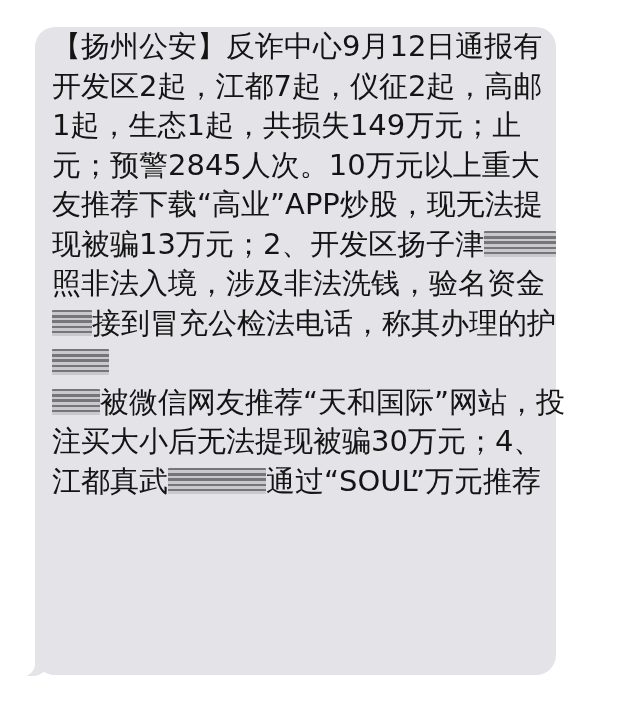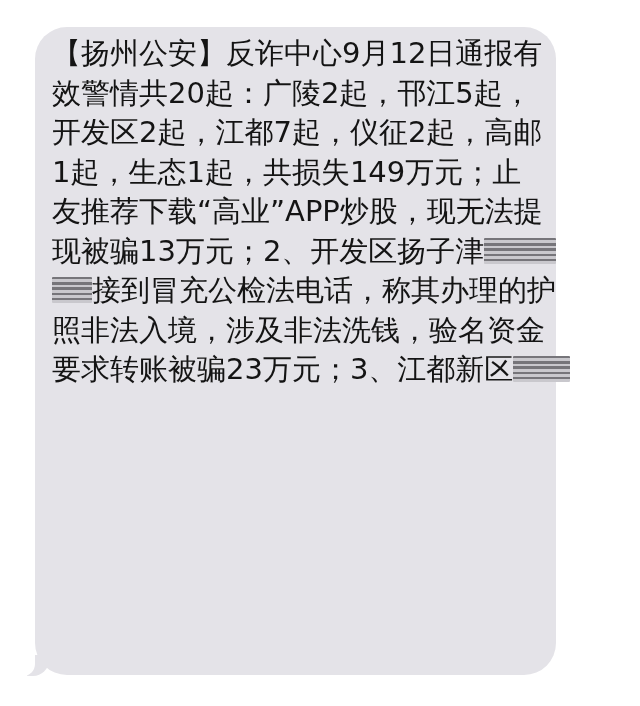--- a/index.html
+++ b/index.html
@@ -15,23 +15,23 @@
     background: var(--page-bg, #ffffff);
     overflow: hidden;
   }
   .bubble {
     position: absolute;
     left: 35px;
     top: 27px;
     width: 521px;
     min-height: 648px;
     background: var(--bubble-bg, #e4e3e8);
-    border-radius: 32px;
+    border-radius: 20px;
     box-sizing: border-box;
-    padding: 7px 14px 7px 17px;
+    padding: 0 14px 7px 17px;
     z-index: 1;
   }
   
   .bubble::before {
     content: "";
     position: absolute;
     z-index: 0;
     bottom: -1px;
     left: -8px;
     height: 21px;
@@ -77,23 +77,26 @@
     filter: blur(0.7px);
   }
 </style>
 </head>
 <body>
 
 <div class="screen">
   <div class="bubble">
     <div class="bubble-text">
         <div class="line"><span class="seg">【扬州公安】反诈中心9月12日通报有</span></div>
-        <div class="line"><span class="seg">效警情共20起：广陵2起，邗江5起，</span></div>
         <div class="line"><span class="seg">开发区2起，江都7起，仪征2起，高邮</span></div>
         <div class="line"><span class="seg">1起，生态1起，共损失149万元；止</span></div>
+        <div class="line"><span class="seg">元；预警2845人次。10万元以上重大</span></div>
         <div class="line"><span class="seg">友推荐下载“高业”APP炒股，现无法提</span></div>
         <div class="line"><span class="seg">现被骗13万元；2、开发区扬子津</span><span class="redact" style="width: 72px;"></span></div>
+        <div class="line"><span class="seg">照非法入境，涉及非法洗钱，验名资金</span></div>
         <div class="line"><span class="redact" style="width: 40px;"></span><span class="seg">接到冒充公检法电话，称其办理的护</span></div>
-        <div class="line"><span class="seg">照非法入境，涉及非法洗钱，验名资金</span></div>
-        <div class="line"><span class="seg">要求转账被骗23万元；3、江都新区</span><span class="redact" style="width: 57px;"></span></div>
+        <div class="line"><span class="redact" style="width: 57px;"></span></div>
+        <div class="line"><span class="redact" style="width: 48px;"></span><span class="seg">被微信网友推荐“天和国际”网站，投</span></div>
+        <div class="line"><span class="seg">注买大小后无法提现被骗30万元；4、</span></div>
+        <div class="line"><span class="seg">江都真武</span><span class="redact" style="width: 98px;"></span><span class="seg">通过“SOUL”万元推荐</span></div>
       </div>
   </div>
 </div>
 
 </body></html>

